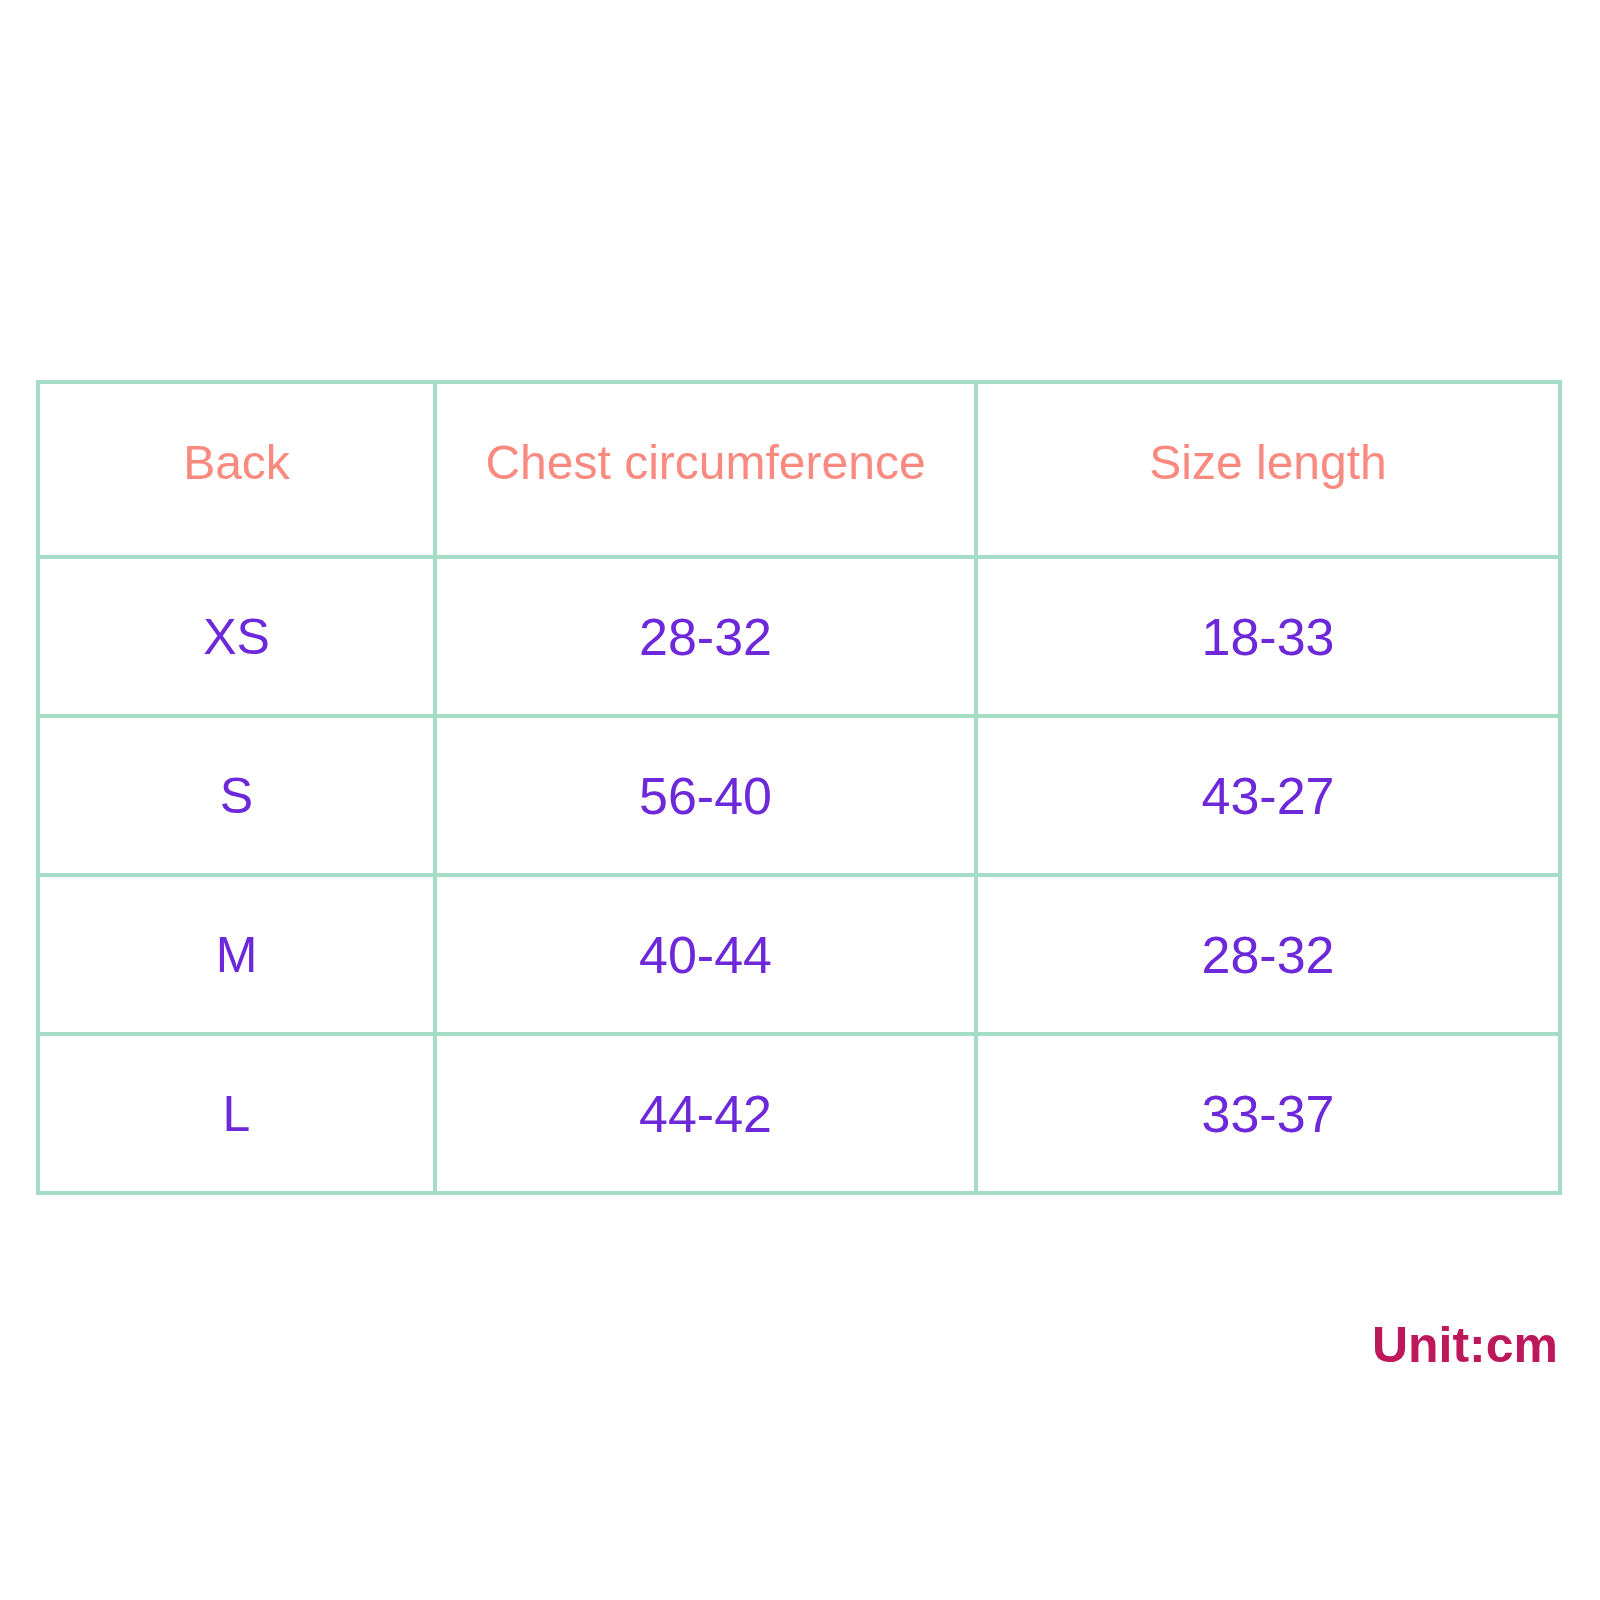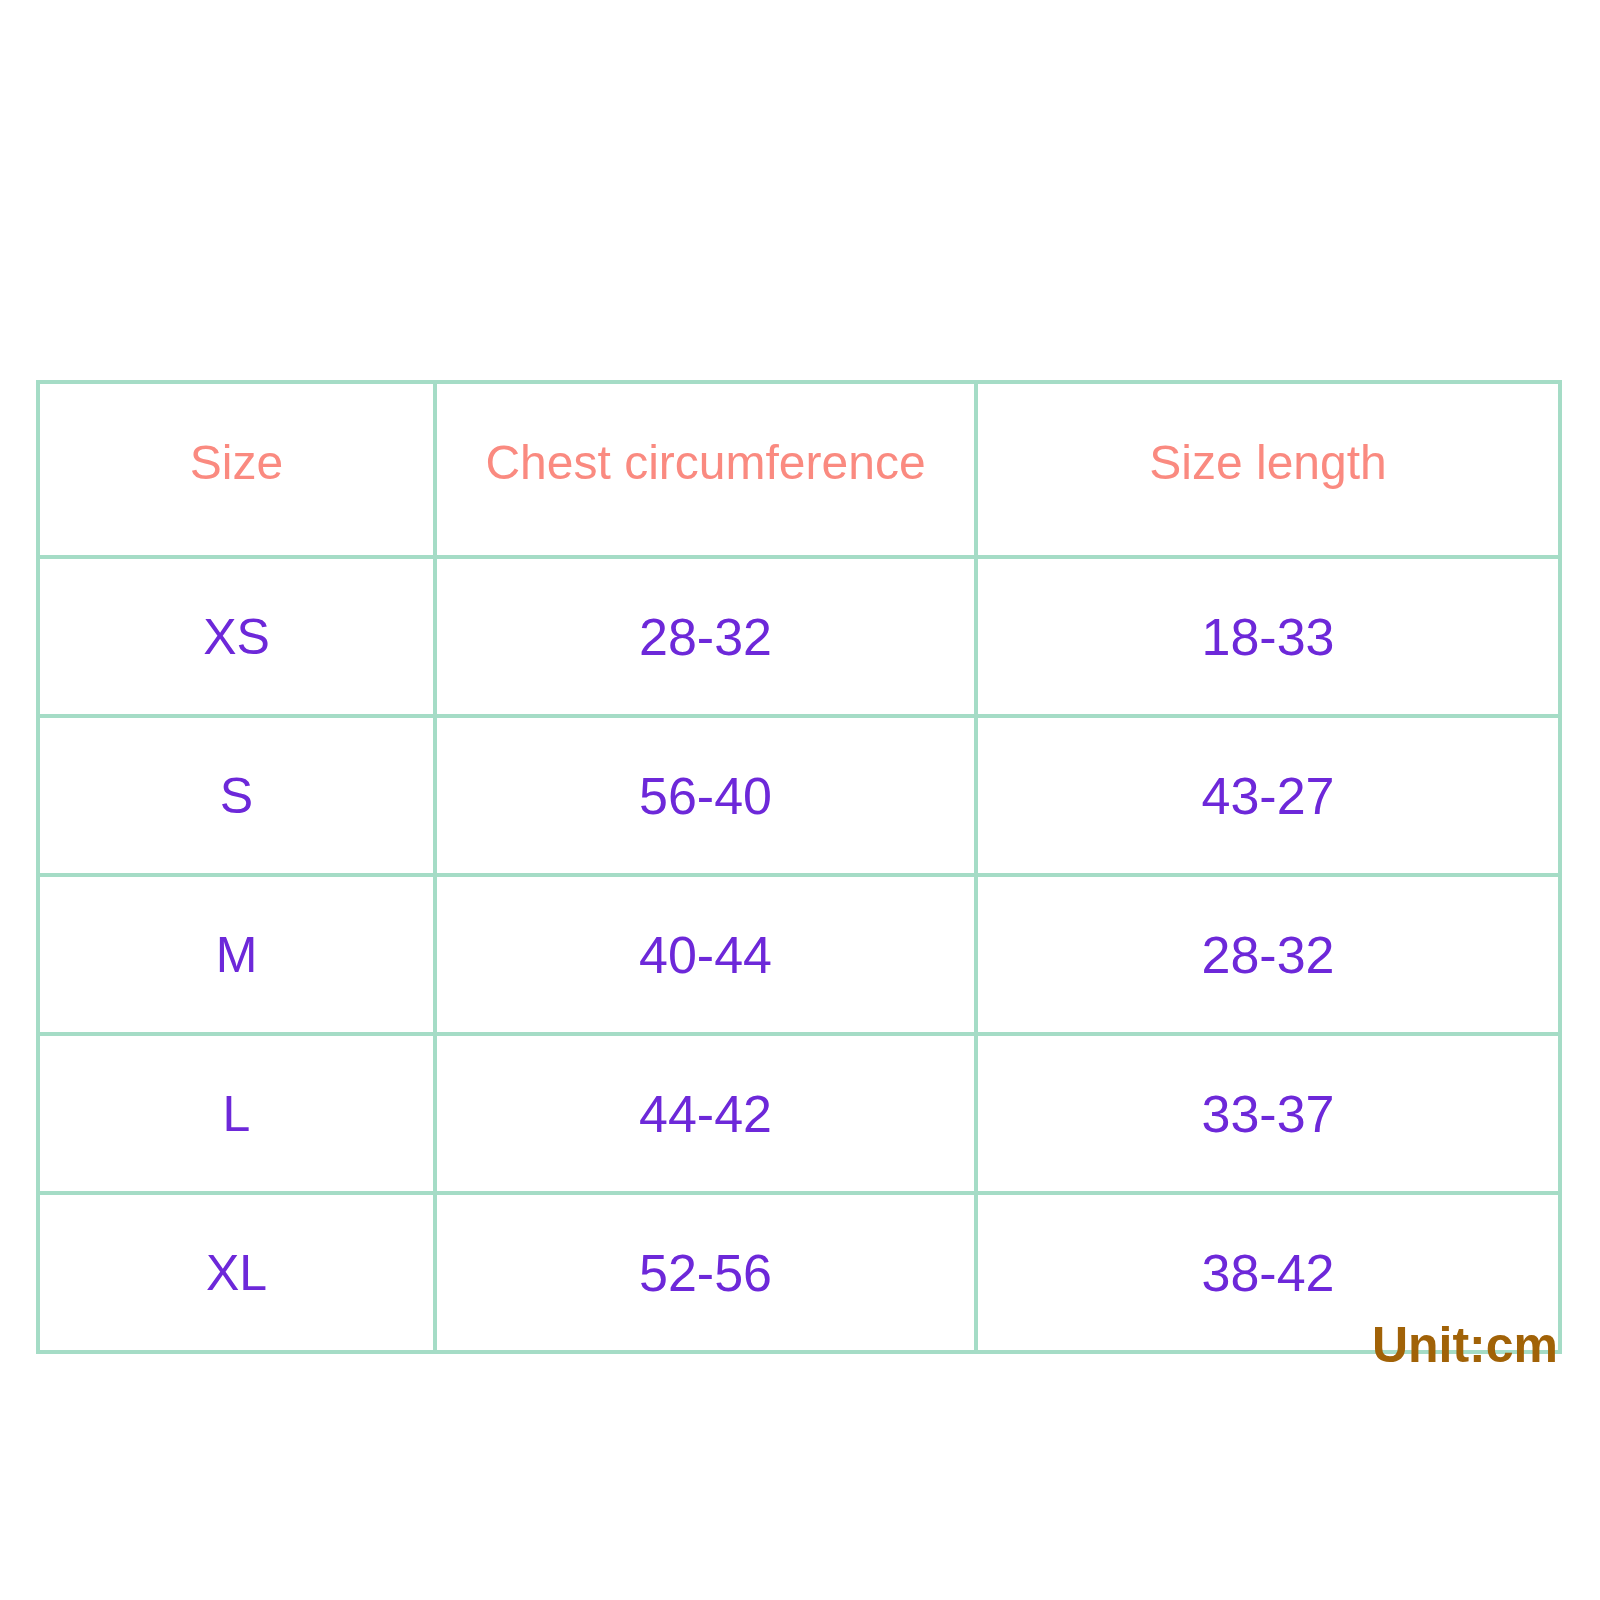--- a/index.html
+++ b/index.html
@@ -79,21 +79,21 @@
     font-size: 50px;
   }
 
   
   #unit-note {
     position: absolute;
     left: 36px;
     top: 1312px;
     width: 1522px;
     text-align: right;
-    color: #a16207;
+    color: #be185d;
     font-size: 50px;
     font-weight: 700;
     line-height: 1.35;
     letter-spacing: 0px;
     white-space: nowrap;
   }
 </style>
 </head>
 <body>
 
@@ -102,21 +102,21 @@
   <div id="size-chart">
     <table class="size-table">
       <colgroup>
         <col class="col-size">
         <col class="col-chest">
         <col class="col-back">
       </colgroup>
 
       <thead>
         <tr>
-          <th>Size</th>
+          <th>Back</th>
           <th>Chest circumference</th>
           <th>Size length</th>
         </tr>
       </thead>
 
       <tbody>
         <tr>
           <td class="cell-size">XS</td>
           <td>28-32</td>
           <td>18-33</td>
@@ -129,24 +129,19 @@
         <tr>
           <td class="cell-size">M</td>
           <td>40-44</td>
           <td>28-32</td>
         </tr>
         <tr>
           <td class="cell-size">L</td>
           <td>44-42</td>
           <td>33-37</td>
         </tr>
-        <tr>
-          <td class="cell-size">XL</td>
-          <td>52-56</td>
-          <td>38-42</td>
-        </tr>
       </tbody>
     </table>
   </div>
 
   <div id="unit-note">Unit:cm</div>
 
 </div>
 
 </body></html>

